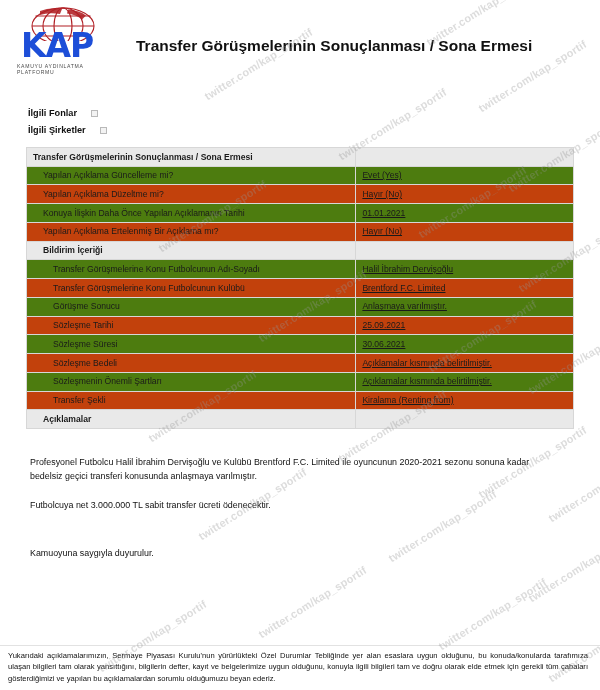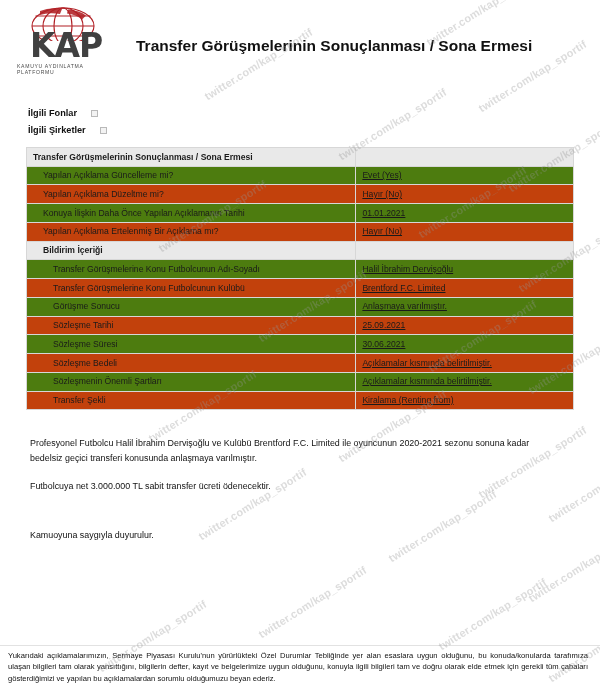--- a/index.html
+++ b/index.html
@@ -33,26 +33,26 @@
   }
   .logo-globe {
     position: absolute;
     left: 14px; top: 0px;
     width: 70px; height: 34px;
     overflow: hidden;
   }
   .logo-globe svg { display:block; }
   .logo-text {
     position: absolute;
-    left: 16px; top: 22px;
+    left: 7px; top: 22px;
     font-family: "DejaVu Sans", sans-serif;
     font-weight: bold;
     font-size: 33px;
     letter-spacing: -1px;
-    color: #404040;
+    color: #1d4ed8;
     line-height: 1;
   }
   .logo-sub {
     position: absolute;
     left: 3px; top: 56px;
     font-size: 5.1px;
     letter-spacing: 0.7px;
     color: #4a4a4a;
     font-family: "Liberation Sans", sans-serif;
   }
@@ -243,20 +243,24 @@
           <td class="c1 indent2">Sözleşme Bedeli</td>
           <td class="c2">Açıklamalar kısmında belirtilmiştir.</td>
         </tr>
         <tr class="alt">
           <td class="c1 indent2">Sözleşmenin Önemli Şartları</td>
           <td class="c2">Açıklamalar kısmında belirtilmiştir.</td>
         </tr>
         <tr class="plain">
           <td class="c1 indent2">Transfer Şekli</td>
           <td class="c2">Kiralama (Renting from)</td>
+        </tr>
+        <tr class="section">
+          <td class="c1 indent1">Açıklamalar</td>
+          <td class="c2"></td>
         </tr>
       </tbody>
   </table>
 
   <div class="body-text">
     <p>Profesyonel Futbolcu Halil İbrahim Dervişoğlu ve Kulübü Brentford F.C. Limited ile oyuncunun 2020-2021 sezonu sonuna kadar bedelsiz geçici transferi konusunda anlaşmaya varılmıştır.</p>
     <p class="gap">Futbolcuya net 3.000.000 TL sabit transfer ücreti ödenecektir.</p>
     <p>Kamuoyuna saygıyla duyurulur.</p>
   </div>
 

